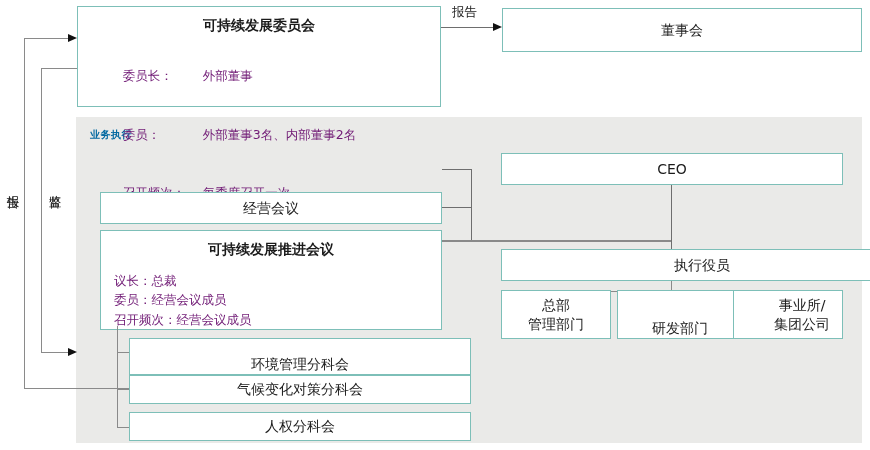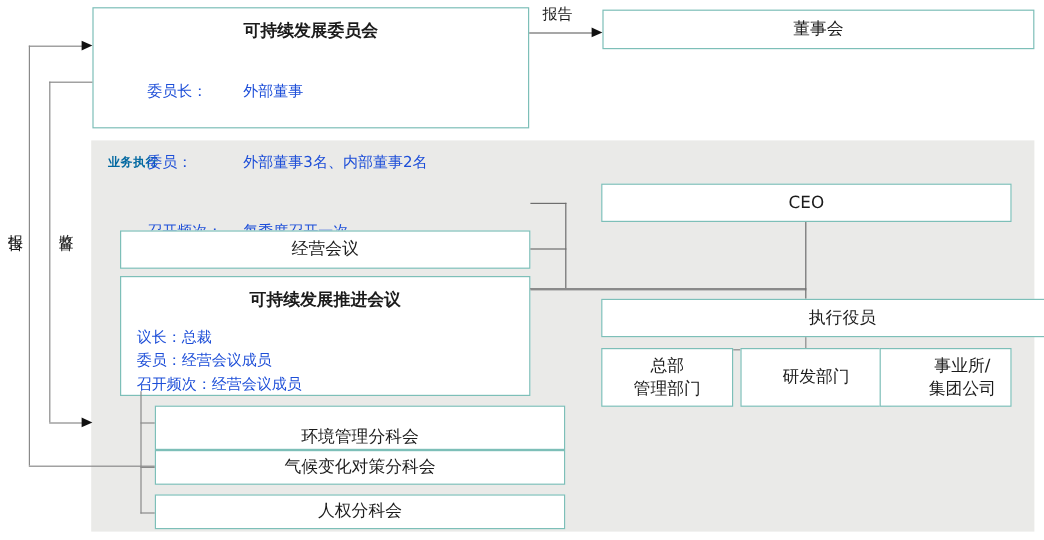--- a/index.html
+++ b/index.html
@@ -50,21 +50,21 @@
   }
   .box-heading {
     font-size: 14px;
     font-weight: bold;
     color: #1b1b1b;
     text-align: center;
     width: 100%;
   }
   .detail-line {
     font-size: 12.5px;
-    color: #1d4ed8;
+    color: #701a75;
     white-space: pre;
     line-height: 1.55;
   }
   .detail-key { display: inline-block; }
 
   
   .line-h { background: #6e6e6e; height: 1.4px; }
   .line-v { background: #6e6e6e; width: 1.4px; }
   .line-h-lt { background: #8a8a8a; height: 1.4px; }
   .line-v-lt { background: #8a8a8a; width: 1.4px; }
@@ -106,21 +106,21 @@
       </div>
       <div class="detail-line">
         <span class="detail-key" style="width:80px;">委员：</span><span>外部董事3名、内部董事2名</span>
       </div>
       <div class="detail-line">
         <span class="detail-key" style="width:80px;">召开频次：</span><span>每季度召开一次</span>
       </div>
     </div>
   </div>
 
-  <div class="abs box box-center" style="left:502px; top:8px; width:360px; height:33px;">
+  <div class="abs box box-center" style="left:502px; top:8px; width:360px; height:44px;">
     <span>董事会</span>
   </div>
 
   <div class="abs line-h" style="left:441px; top:27px; width:53px;"></div>
   <div class="abs arrow-r" style="left:493px; top:22.5px;"></div>
   <div class="abs edge-label" style="left:452px; top:4px;">报告</div>
 
   <div class="abs line-v-lt" style="left:24px; top:38px; height:350px;"></div>
   <div class="abs line-h-lt" style="left:24px; top:38px; width:47px;"></div>
   <div class="abs arrow-r" style="left:68px; top:33.5px;"></div>
@@ -181,21 +181,21 @@
   <div class="abs line-v-lt" style="left:671px; top:281px; height:11px;"></div>
   <div class="abs line-h-lt" style="left:556px; top:291px; width:231px;"></div>
   <div class="abs line-v-lt" style="left:556px; top:291px; height:10px;"></div>
   <div class="abs line-v-lt" style="left:671px; top:291px; height:10px;"></div>
   <div class="abs line-v-lt" style="left:787px; top:291px; height:10px;"></div>
 
   <div class="abs box box-center" style="left:501px; top:290px; width:110px; height:49px;">
     <span style="white-space:pre-line;">总部
 管理部门</span>
   </div>
-  <div class="abs box box-center" style="left:617px; top:290px; width:126px; height:49px;">
+  <div class="abs box box-center" style="left:617px; top:290px; width:126px; height:49px;align-items:flex-end;">
     <span style="white-space:pre-line;">研发部门</span>
   </div>
   <div class="abs box box-center" style="left:733px; top:290px; width:110px; height:49px;padding-left:28px;">
     <span style="white-space:pre-line;">事业所/
 集团公司</span>
   </div>
 
 </div>
 
 </body></html>

